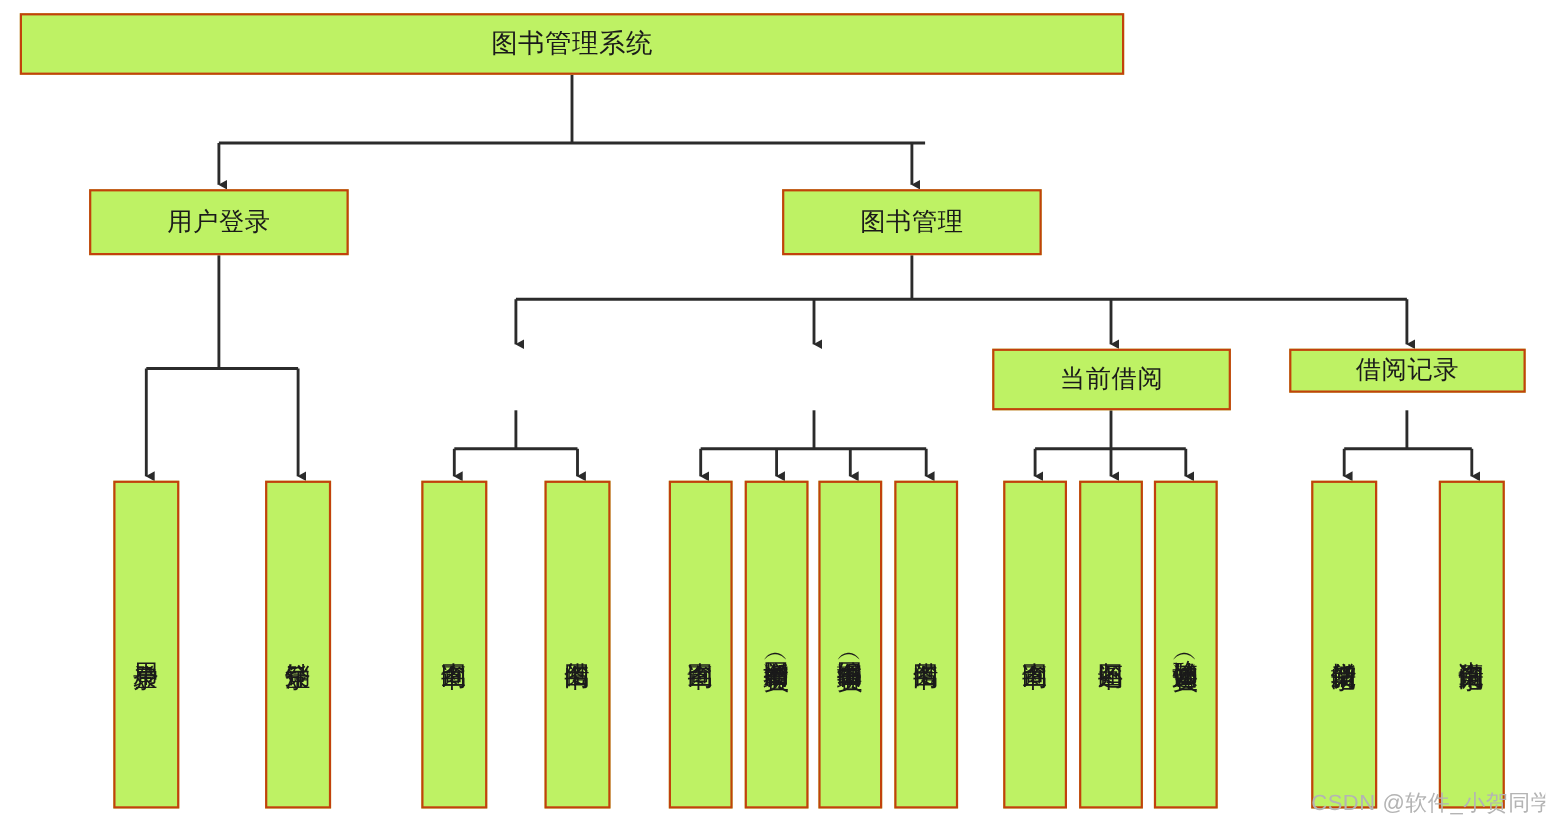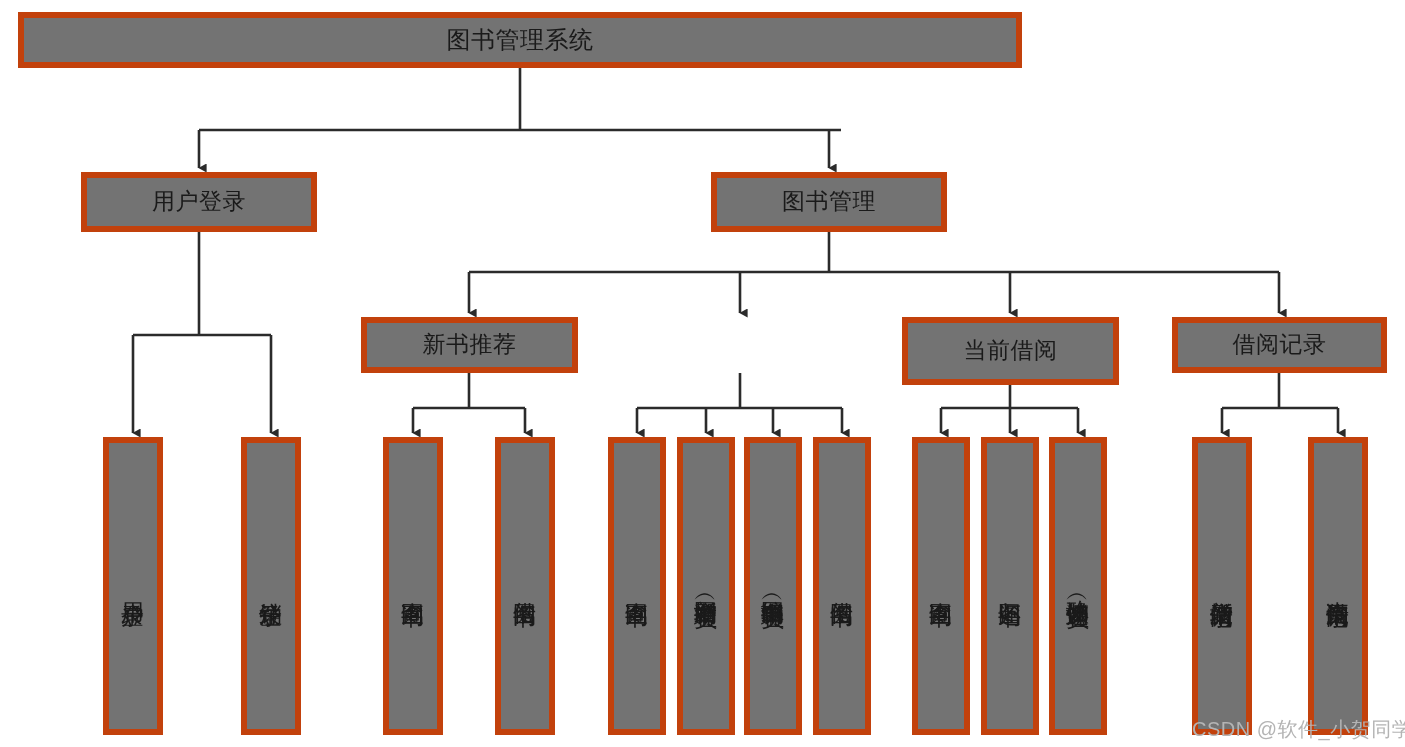--- a/index.html
+++ b/index.html
@@ -21,22 +21,22 @@
     position: absolute;
     left: 0;
     top: 0;
     width: 1405px;
     height: 747px;
     pointer-events: none;
   }
   .node {
     position: absolute;
     box-sizing: border-box;
-    border: 6px solid #c2410c;
-    background: #737373;
+    border: 2px solid #c2410c;
+    background: #bef264;
     display: flex;
     align-items: center;
     justify-content: center;
     color: #1a1a1a;
   }
   .node.horiz {
     font-size: 23px;
     letter-spacing: 0.5px;
     line-height: 1.2;
   }
@@ -126,27 +126,24 @@
     <span>图书管理系统</span>
   </div>
 
   <div class="node horiz" style="left:81px; top:172px; width:236px; height:60px;">
     <span>用户登录</span>
   </div>
   <div class="node horiz" style="left:711px; top:172px; width:236px; height:60px;text-align:center;">
     <span>图书管理</span>
   </div>
 
-  <div class="node horiz" style="left:361px; top:317px; width:217px; height:56px;">
-    <span>新书推荐</span>
-  </div>
-  <div class="node horiz" style="left:902px; top:317px; width:217px; height:68px;">
+  <div class="node horiz" style="left:902px; top:317px; width:217px; height:56px;">
     <span>当前借阅</span>
   </div>
-  <div class="node horiz" style="left:1172px; top:317px; width:215px; height:56px;">
+  <div class="node horiz" style="left:1172px; top:317px; width:215px; height:40px;">
     <span>借阅记录</span>
   </div>
 
   <div class="node leaf" style="left:103px; top:437px; width:60px; height:298px;">
     <span class="vlabel">用户登录</span>
   </div>
   <div class="node leaf" style="left:241px; top:437px; width:60px; height:298px;">
     <span class="vlabel">注销登录</span>
   </div>
 

